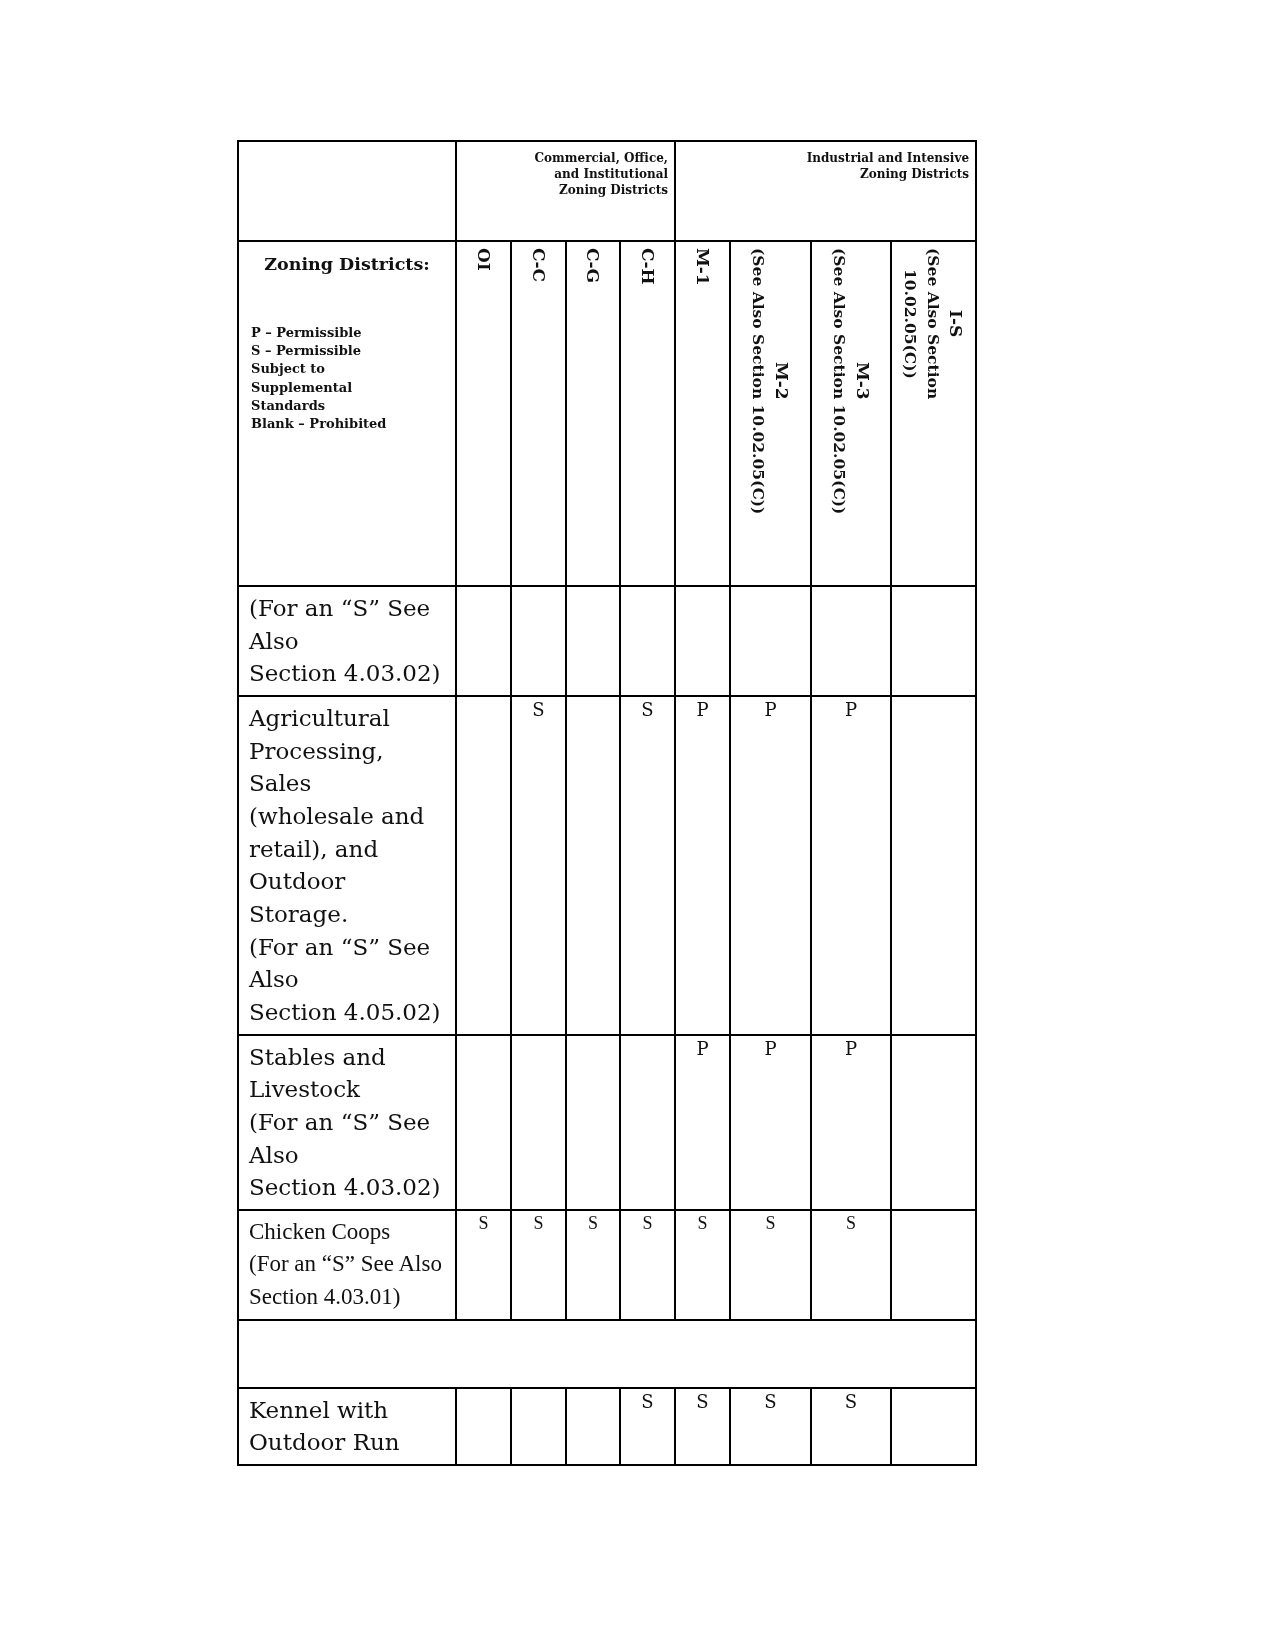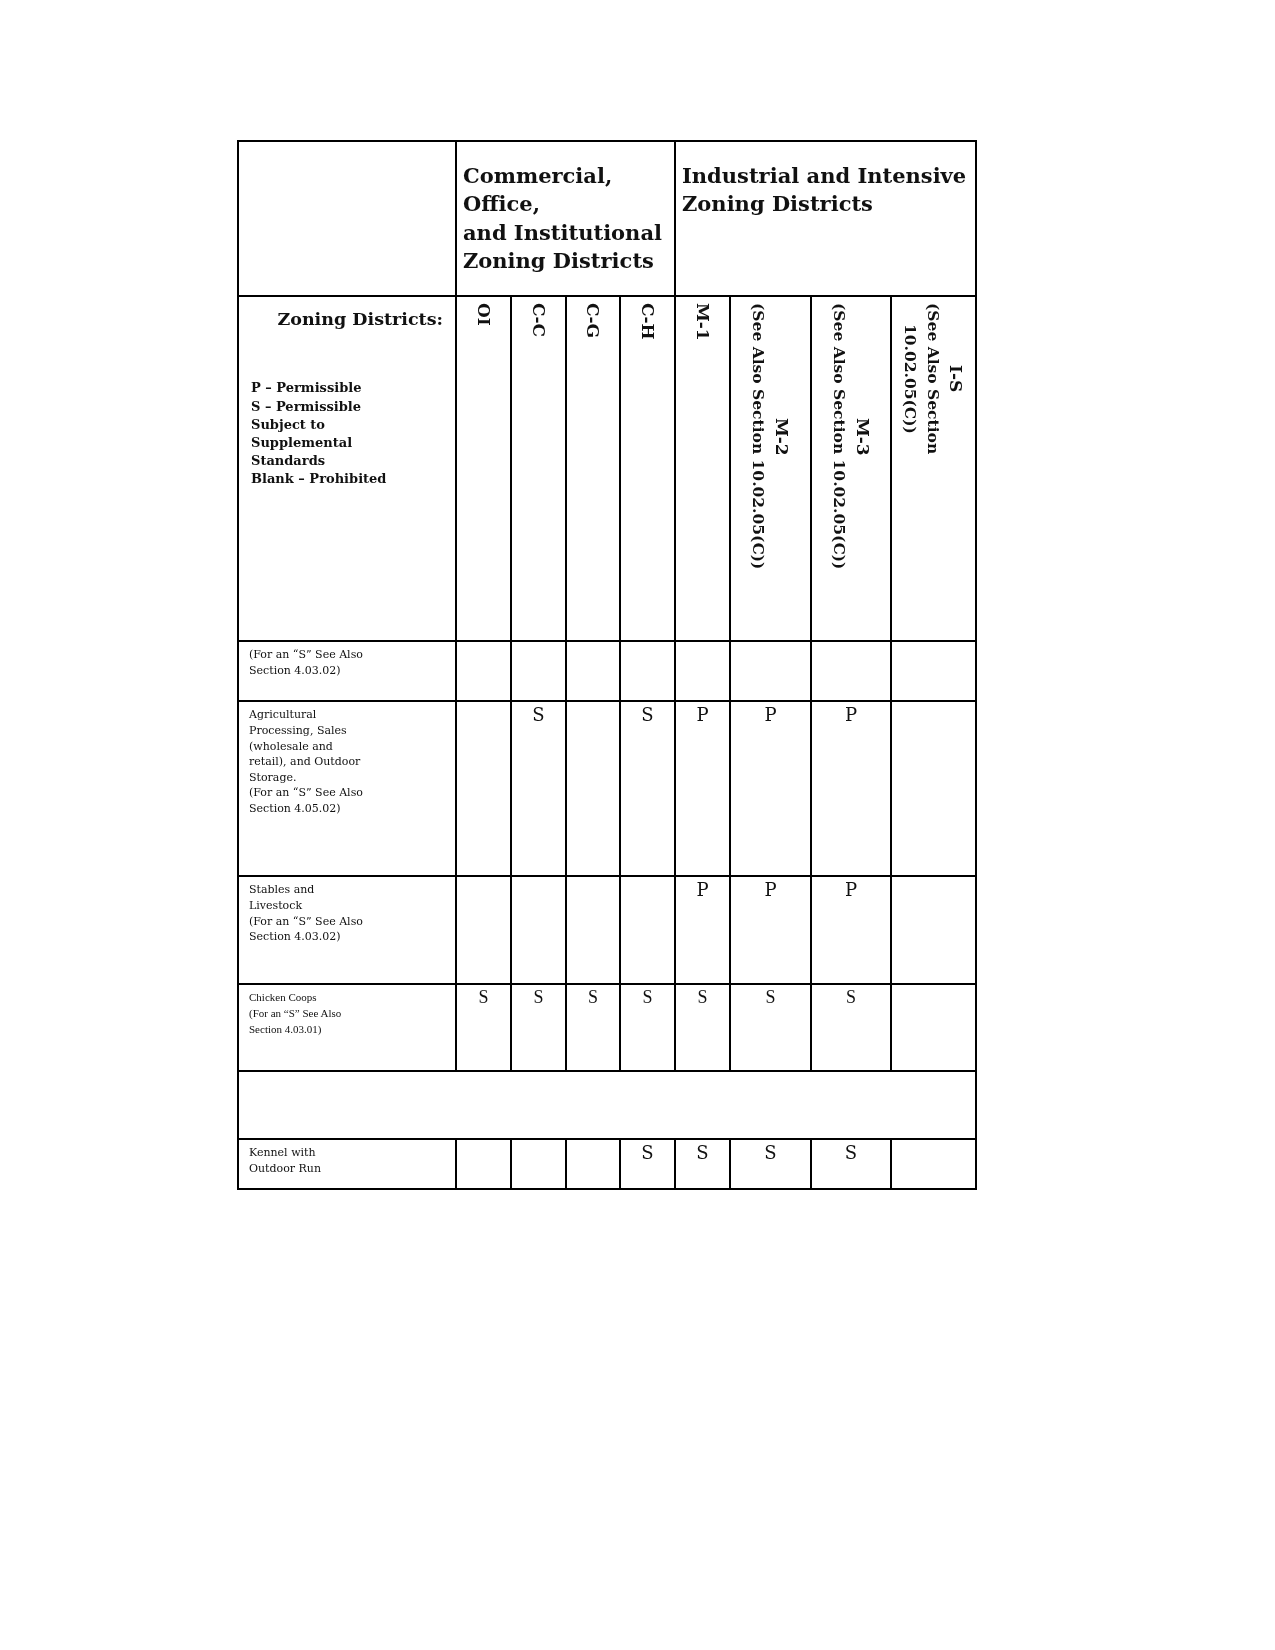--- a/index.html
+++ b/index.html
@@ -36,36 +36,36 @@
   tr.r1 { height: 175px; }
   tr.r2 { height: 135px; }
   tr.r3 { height: 108px; }
   tr.r4 { height: 87px; font-family: Liberation Serif, serif; }
   tr.r5 { height: 68px; }
   tr.r6 { height: 107px; }
   tr.r7 { height: 50px; }
 
   td.ghead {
     font-weight: bold;
-    font-size: 21px;
+    font-size: 12px;
     line-height: 1.35;
-    text-align: left;
+    text-align: right;
     vertical-align: middle;
     white-space: pre-line;
-    padding: 20px 6px;
+    padding: 8px 6px;
   }
   td.corner { }
 
   td.legend {
     padding: 12px 12px 8px 12px;
   }
   .legend-title {
     font-weight: bold;
     font-size: 17.5px;
-    text-align: right;
+    text-align: center;
     margin-bottom: 50px;
   }
   .legend-body {
     font-weight: bold;
     font-size: 13px;
     line-height: 1.4;
     white-space: pre-line;
   }
 
   td.vcell {
@@ -86,21 +86,21 @@
     font-size: 17px;
     white-space: pre-line;
   }
   .vhead .vnote {
     display: block;
     font-size: 15.5px;
     white-space: pre-line;
   }
 
   td.rowlabel {
-    font-size: 11px;
+    font-size: 23px;
     line-height: 1.42;
     white-space: pre-line;
     padding: 5px 10px;
     vertical-align: top;
   }
   td.dcell {
     text-align: center;
     vertical-align: middle;
     font-size: 18px;
     padding: 2px;

